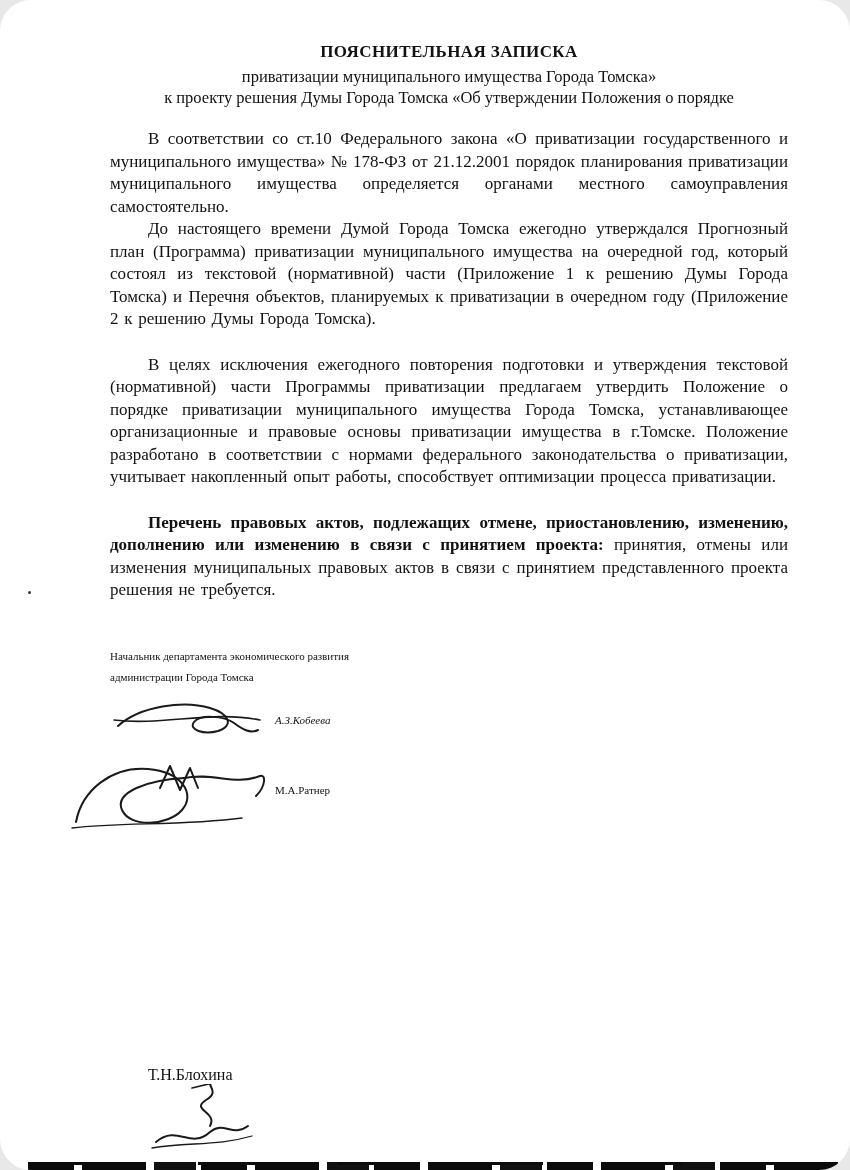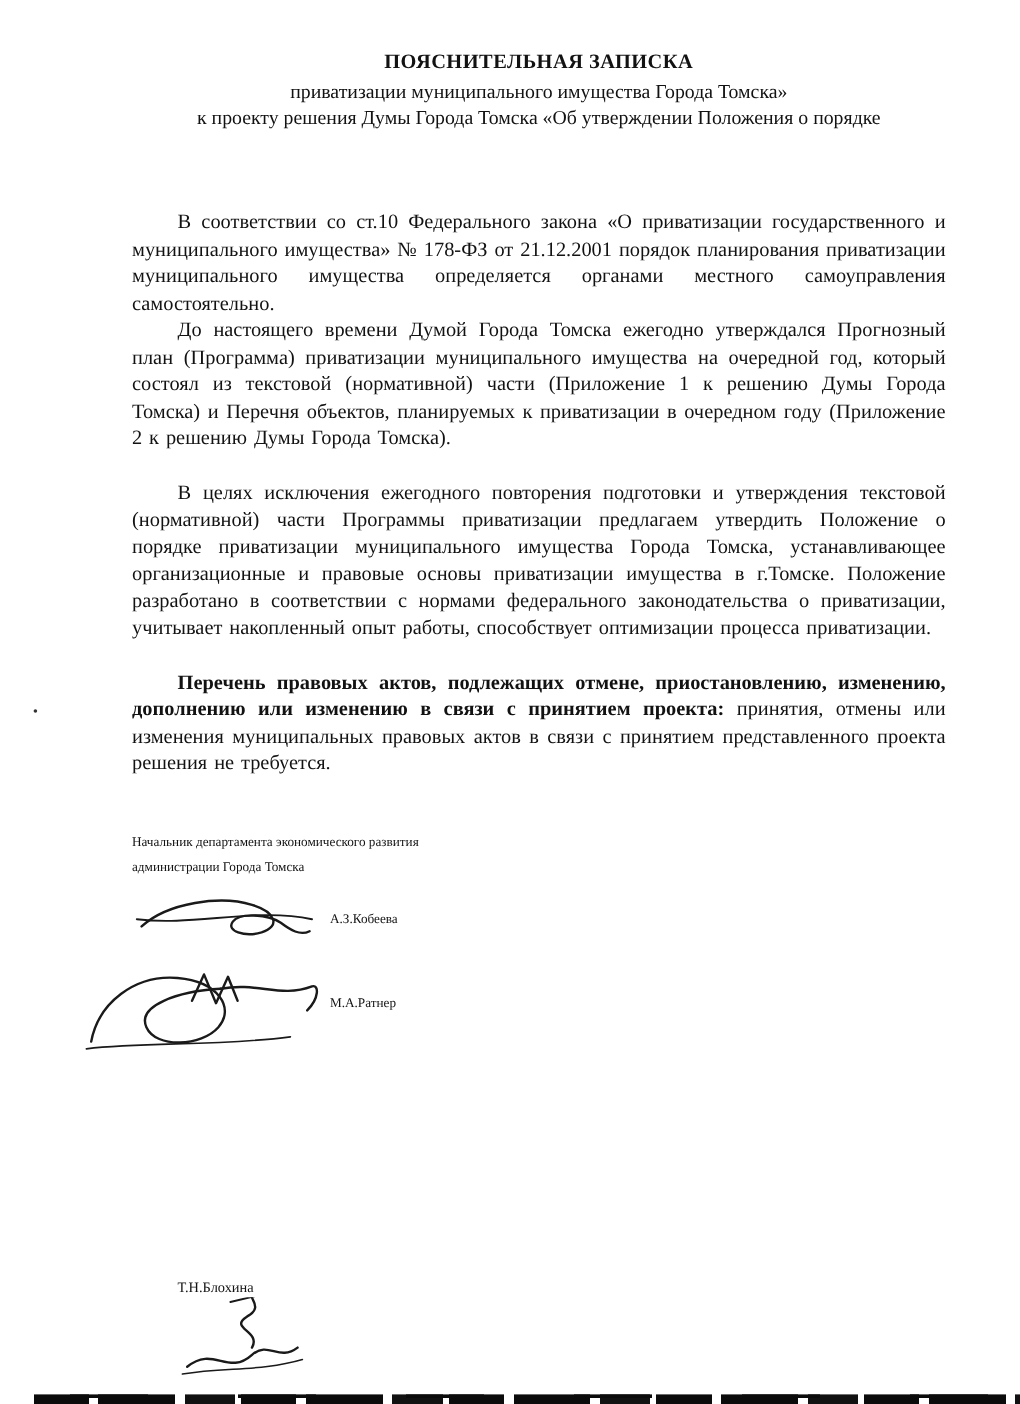--- a/index.html
+++ b/index.html
@@ -11,38 +11,39 @@
     position: relative;
     width: 850px;
     height: 1170px;
     margin: 0 auto;
     background: #ffffff;
     overflow: hidden;
     font-family: "Liberation Serif", serif;
     color: #121212;
     box-sizing: border-box;
     padding: 42px 62px 0 110px;
+    border-radius: 31px;
   }
   .doc-title {
     text-align: center;
     font-weight: bold;
     font-size: 17px;
     letter-spacing: 0.4px;
     margin: 0 0 4px 0;
   }
   .doc-subtitle {
     text-align: center;
     font-size: 16.5px;
     line-height: 21px;
     margin: 0 auto;
     max-width: 620px;
   }
   .doc-subtitle span { display: block; }
   .body-text {
-    margin-top: 66px;
+    margin-top: 20px;
     font-size: 17px;
     line-height: 22.5px;
     text-align: justify;
     word-spacing: 1.5px;
   }
   .body-text p {
     margin: 0;
     text-indent: 38px;
   }
   .gap-above { margin-top: 23px !important; }
@@ -56,35 +57,35 @@
   }
   .sig-section p { margin: 0; text-indent: 0; }
   .sig-row {
     position: relative;
     margin-top: 6px;
   }
   .sig-row .sig-name {
     display: inline-block;
     margin-left: 165px;
   }
-  .sig-row-1 { height: 56px; }
+  .sig-row-1 { height: 56px; font-style: italic; }
   .sig-row-1 .sig-name { padding-top: 16px; }
   .sig-row-2 { height: 86px; font-family: Liberation Serif, serif; }
   .sig-row-2 .sig-name { padding-top: 24px; }
   .scribble {
     position: absolute;
     pointer-events: none;
   }
   .scribble svg { display: block; }
   .sig2-head { margin-top: 28px; }
   .bottom-block {
     position: absolute;
     left: 148px;
     top: 1066px;
-    font-size: 12px;
+    font-size: 16px;
   }
   .bottom-scribble {
     position: relative;
     width: 130px;
     height: 80px;
   }
   .speck {
     position: absolute;
     left: 28px;
     top: 591px;

